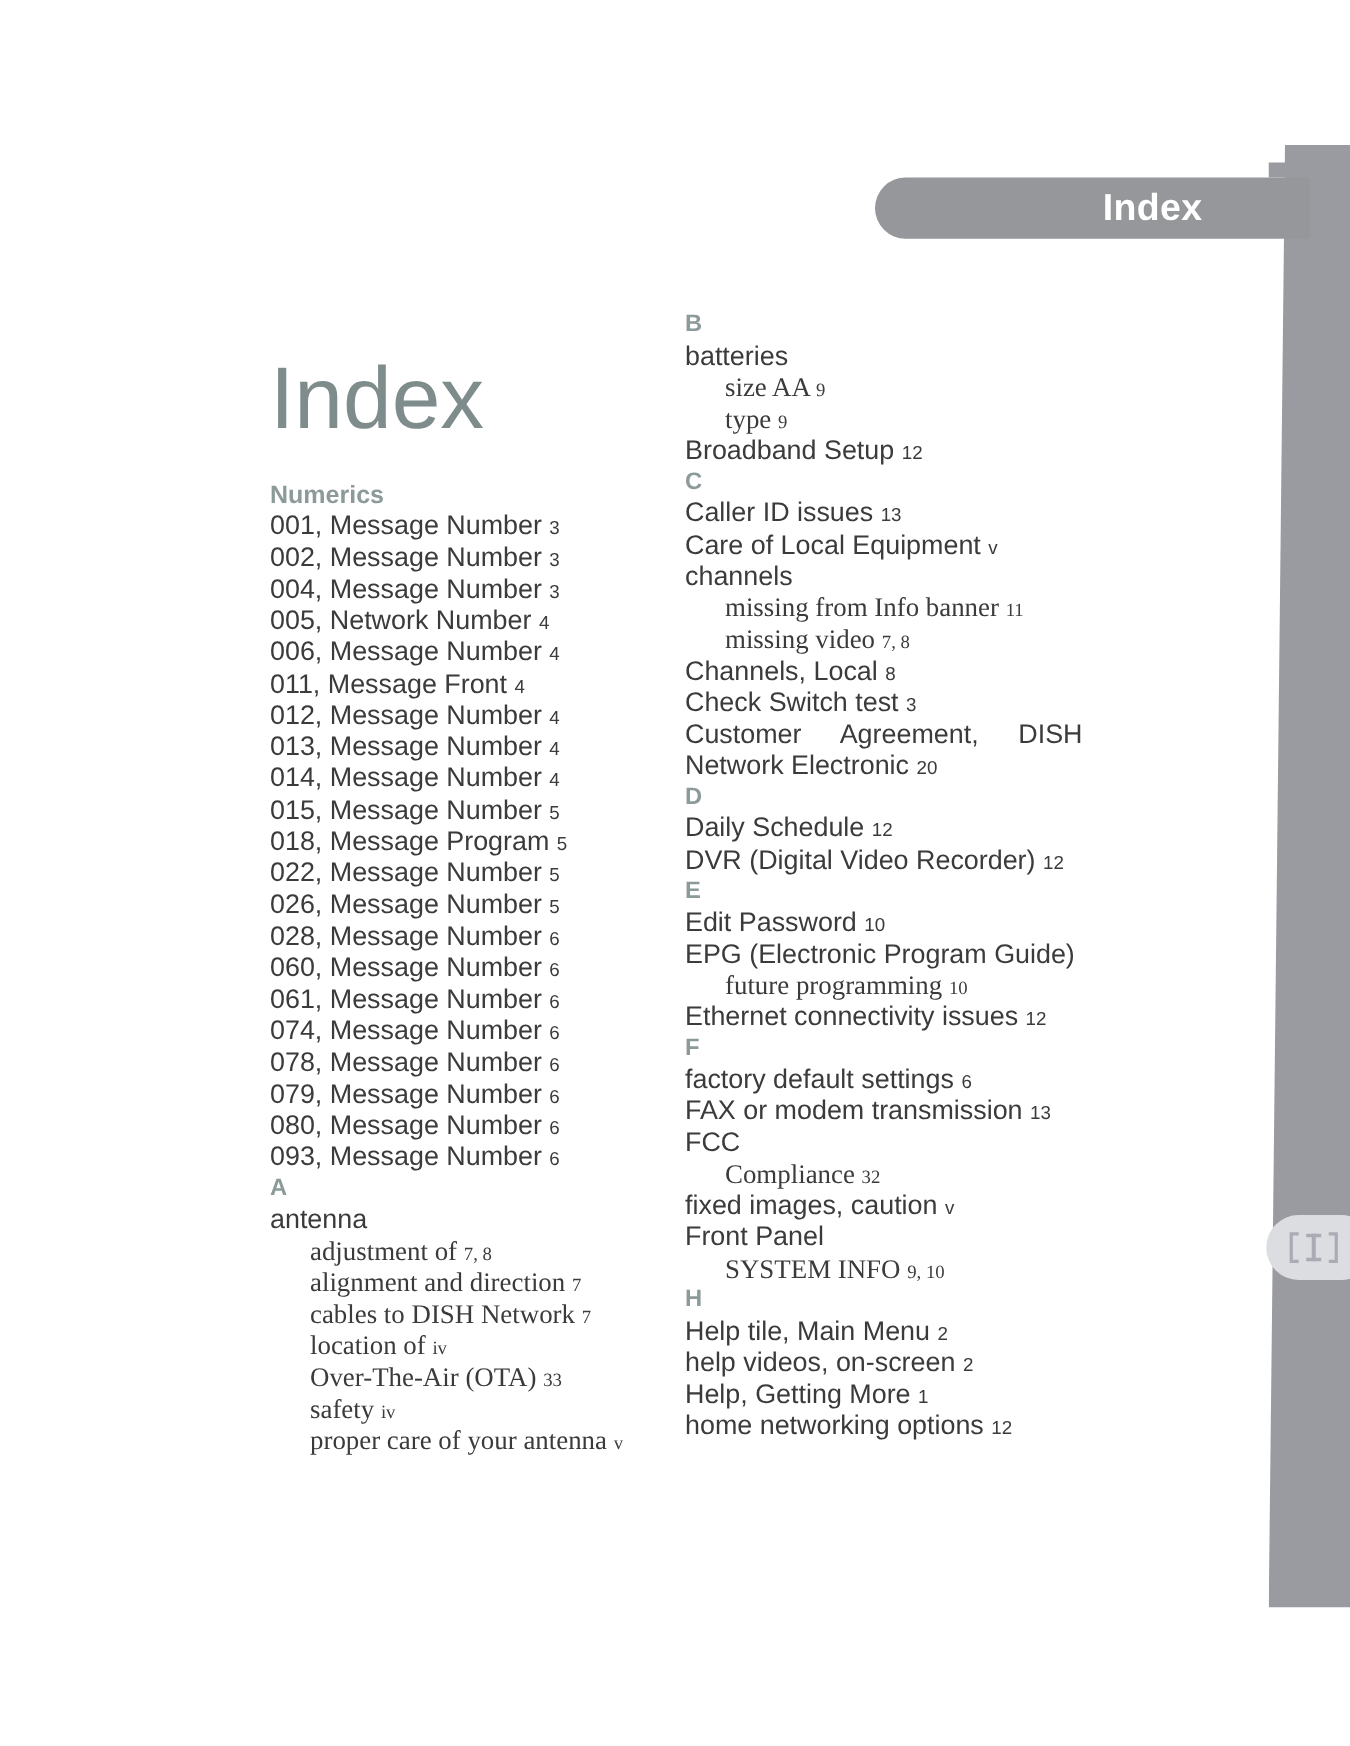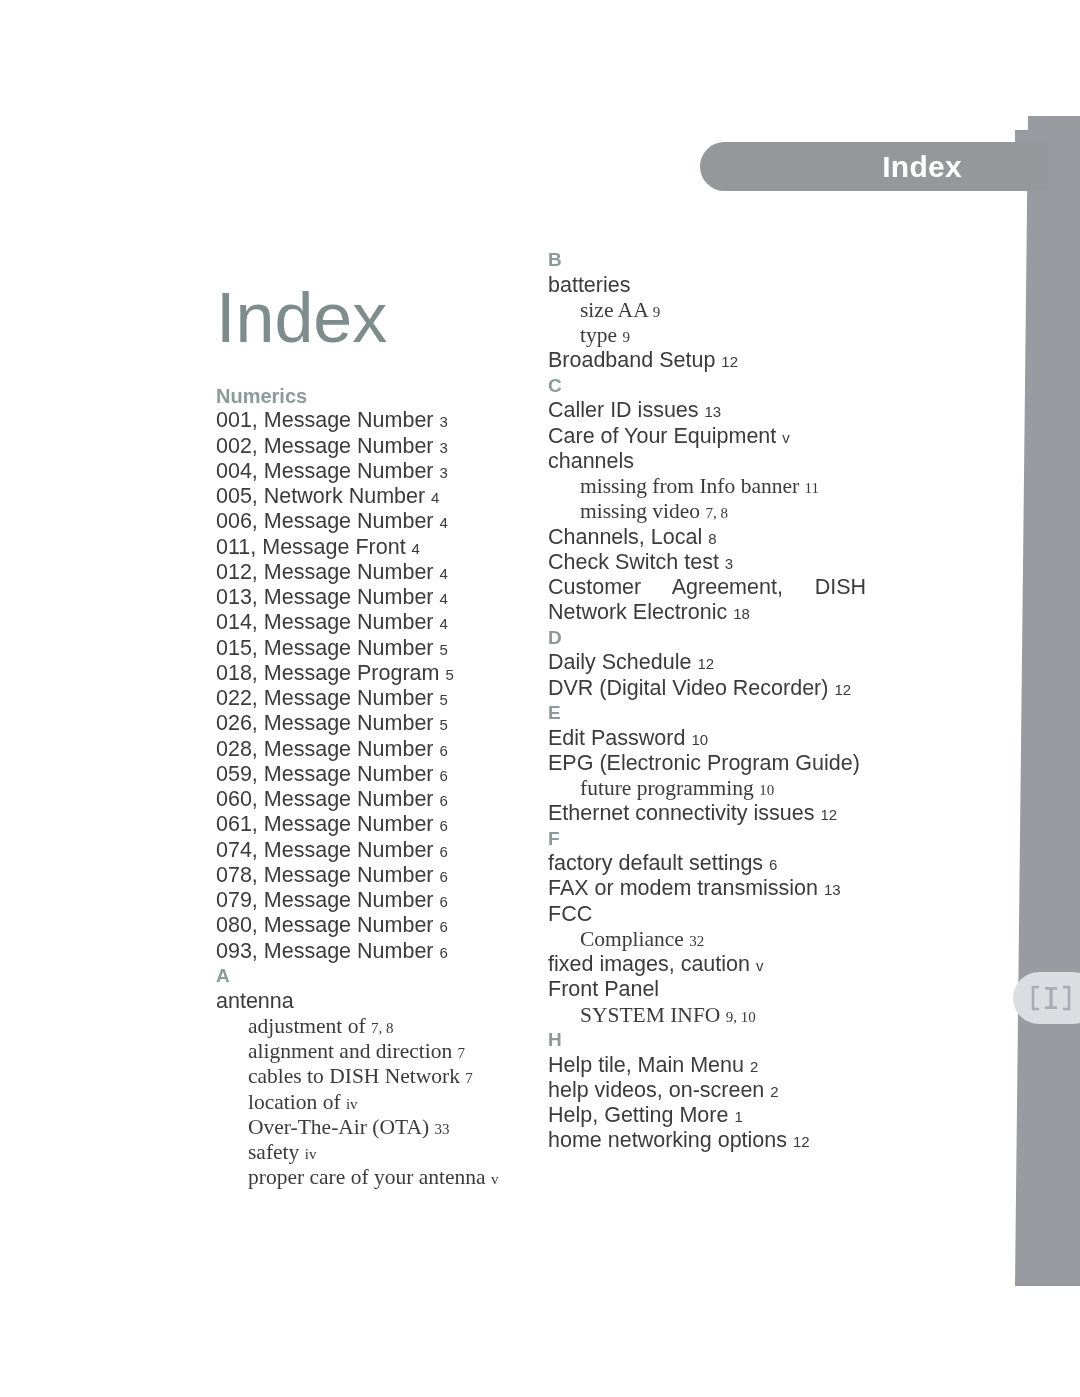--- a/index.html
+++ b/index.html
@@ -176,21 +176,20 @@
       <div class="entry"><span class="etext">006, Message Number</span> <span class="pg">4</span></div>
       <div class="entry"><span class="etext">011, Message Front</span> <span class="pg">4</span></div>
       <div class="entry"><span class="etext">012, Message Number</span> <span class="pg">4</span></div>
       <div class="entry"><span class="etext">013, Message Number</span> <span class="pg">4</span></div>
       <div class="entry"><span class="etext">014, Message Number</span> <span class="pg">4</span></div>
       <div class="entry"><span class="etext">015, Message Number</span> <span class="pg">5</span></div>
       <div class="entry"><span class="etext">018, Message Program</span> <span class="pg">5</span></div>
       <div class="entry"><span class="etext">022, Message Number</span> <span class="pg">5</span></div>
       <div class="entry"><span class="etext">026, Message Number</span> <span class="pg">5</span></div>
       <div class="entry"><span class="etext">028, Message Number</span> <span class="pg">6</span></div>
-      <div class="entry"><span class="etext">059, Message Number</span> <span class="pg">6</span></div>
       <div class="entry"><span class="etext">060, Message Number</span> <span class="pg">6</span></div>
       <div class="entry"><span class="etext">061, Message Number</span> <span class="pg">6</span></div>
       <div class="entry"><span class="etext">074, Message Number</span> <span class="pg">6</span></div>
       <div class="entry"><span class="etext">078, Message Number</span> <span class="pg">6</span></div>
       <div class="entry"><span class="etext">079, Message Number</span> <span class="pg">6</span></div>
       <div class="entry"><span class="etext">080, Message Number</span> <span class="pg">6</span></div>
       <div class="entry"><span class="etext">093, Message Number</span> <span class="pg">6</span></div>
       <div class="section-head letter">A</div>
       <div class="entry"><span class="etext">antenna</span></div>
       <div class="entry sub"><span class="etext">adjustment of</span> <span class="pg">7, 8</span></div>
@@ -202,27 +201,27 @@
       <div class="entry sub"><span class="etext">proper care of your antenna</span> <span class="pg">v</span></div>
     </div>
   <div class="col col-right" id="col-right">
       <div class="section-head letter">B</div>
       <div class="entry"><span class="etext">batteries</span></div>
       <div class="entry sub"><span class="etext">size AA</span> <span class="pg">9</span></div>
       <div class="entry sub"><span class="etext">type</span> <span class="pg">9</span></div>
       <div class="entry"><span class="etext">Broadband Setup</span> <span class="pg">12</span></div>
       <div class="section-head letter">C</div>
       <div class="entry"><span class="etext">Caller ID issues</span> <span class="pg">13</span></div>
-      <div class="entry"><span class="etext">Care of Your Equipment</span> <span class="pg">v</span></div>
+      <div class="entry"><span class="etext">Care of Local Equipment</span> <span class="pg">v</span></div>
       <div class="entry"><span class="etext">channels</span></div>
       <div class="entry sub"><span class="etext">missing from Info banner</span> <span class="pg">11</span></div>
       <div class="entry sub"><span class="etext">missing video</span> <span class="pg">7, 8</span></div>
       <div class="entry"><span class="etext">Channels, Local</span> <span class="pg">8</span></div>
       <div class="entry"><span class="etext">Check Switch test</span> <span class="pg">3</span></div>
-      <div class="entry justify"><span class="etext">Customer Agreement, DISH Network Electronic</span> <span class="pg">18</span></div>
+      <div class="entry justify"><span class="etext">Customer Agreement, DISH Network Electronic</span> <span class="pg">20</span></div>
       <div class="section-head letter">D</div>
       <div class="entry"><span class="etext">Daily Schedule</span> <span class="pg">12</span></div>
       <div class="entry"><span class="etext">DVR (Digital Video Recorder)</span> <span class="pg">12</span></div>
       <div class="section-head letter">E</div>
       <div class="entry"><span class="etext">Edit Password</span> <span class="pg">10</span></div>
       <div class="entry justify"><span class="etext">EPG (Electronic Program Guide)</span></div>
       <div class="entry sub"><span class="etext">future programming</span> <span class="pg">10</span></div>
       <div class="entry"><span class="etext">Ethernet connectivity issues</span> <span class="pg">12</span></div>
       <div class="section-head letter">F</div>
       <div class="entry"><span class="etext">factory default settings</span> <span class="pg">6</span></div>

